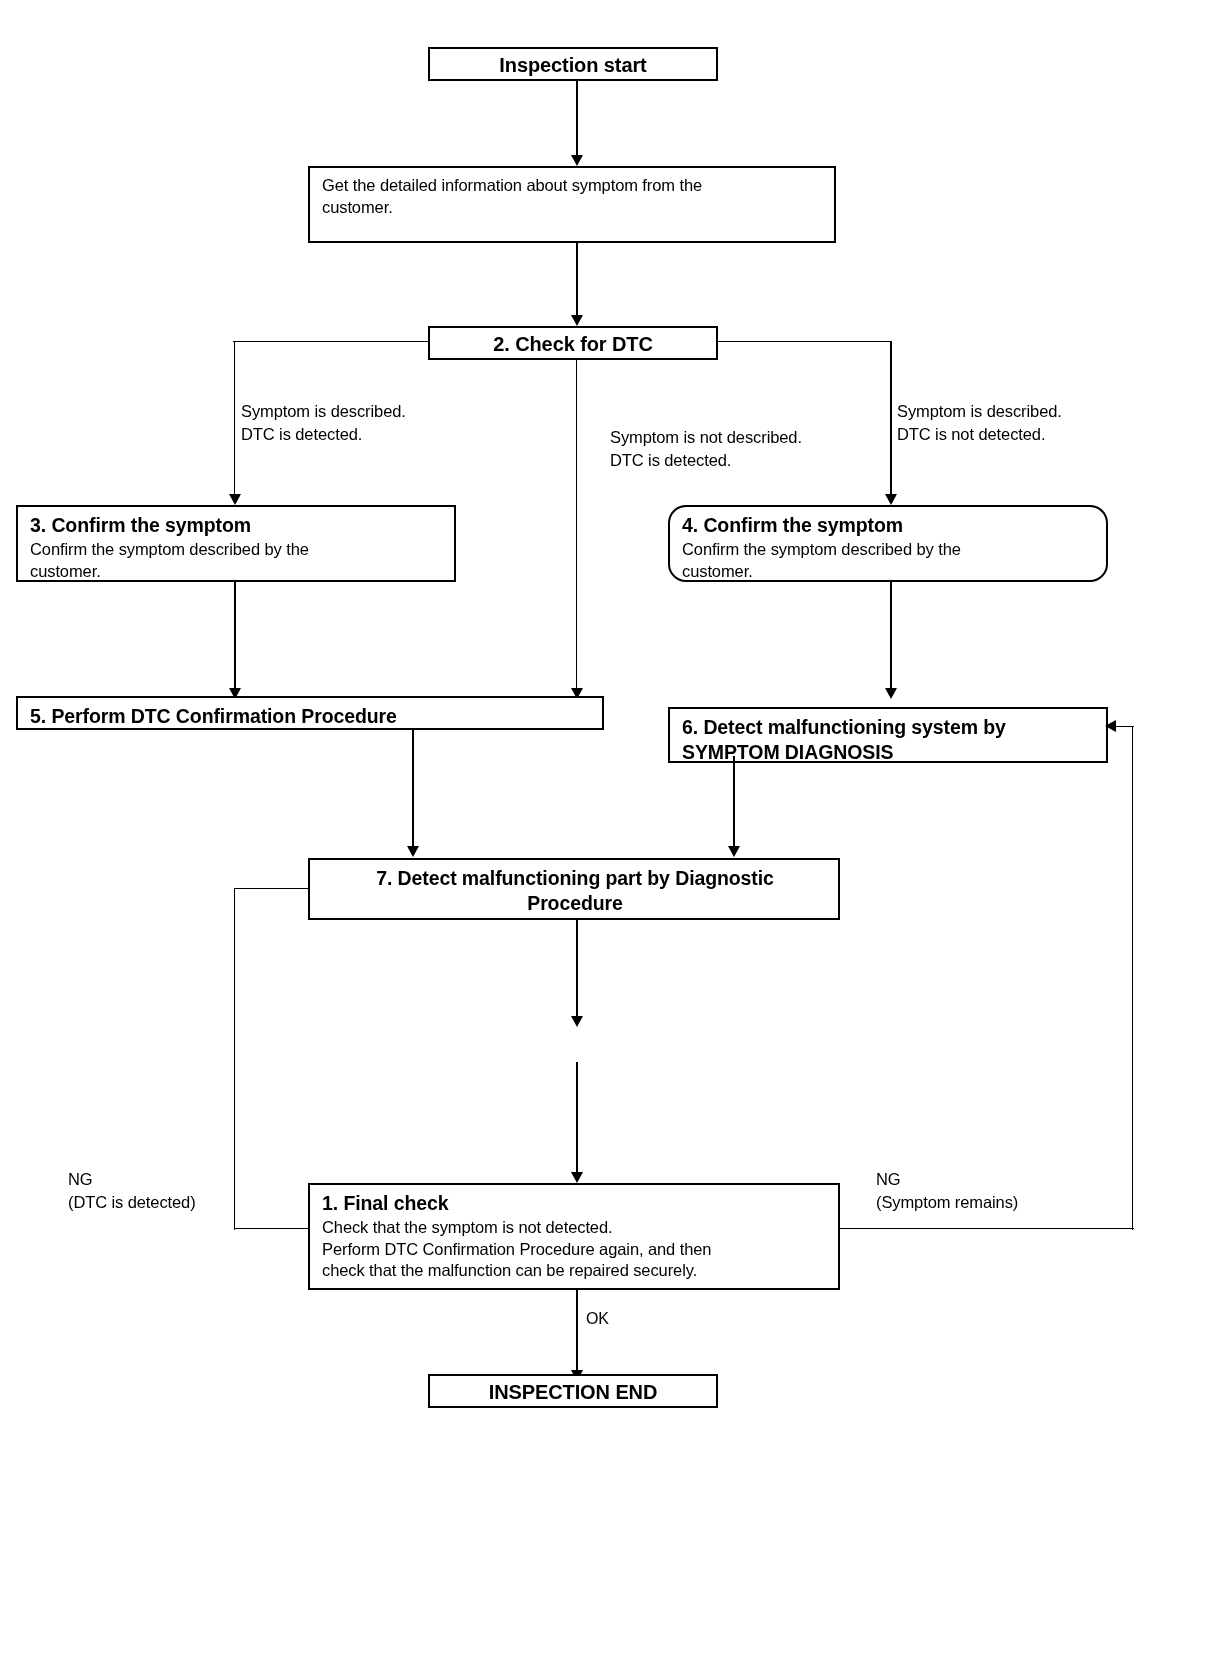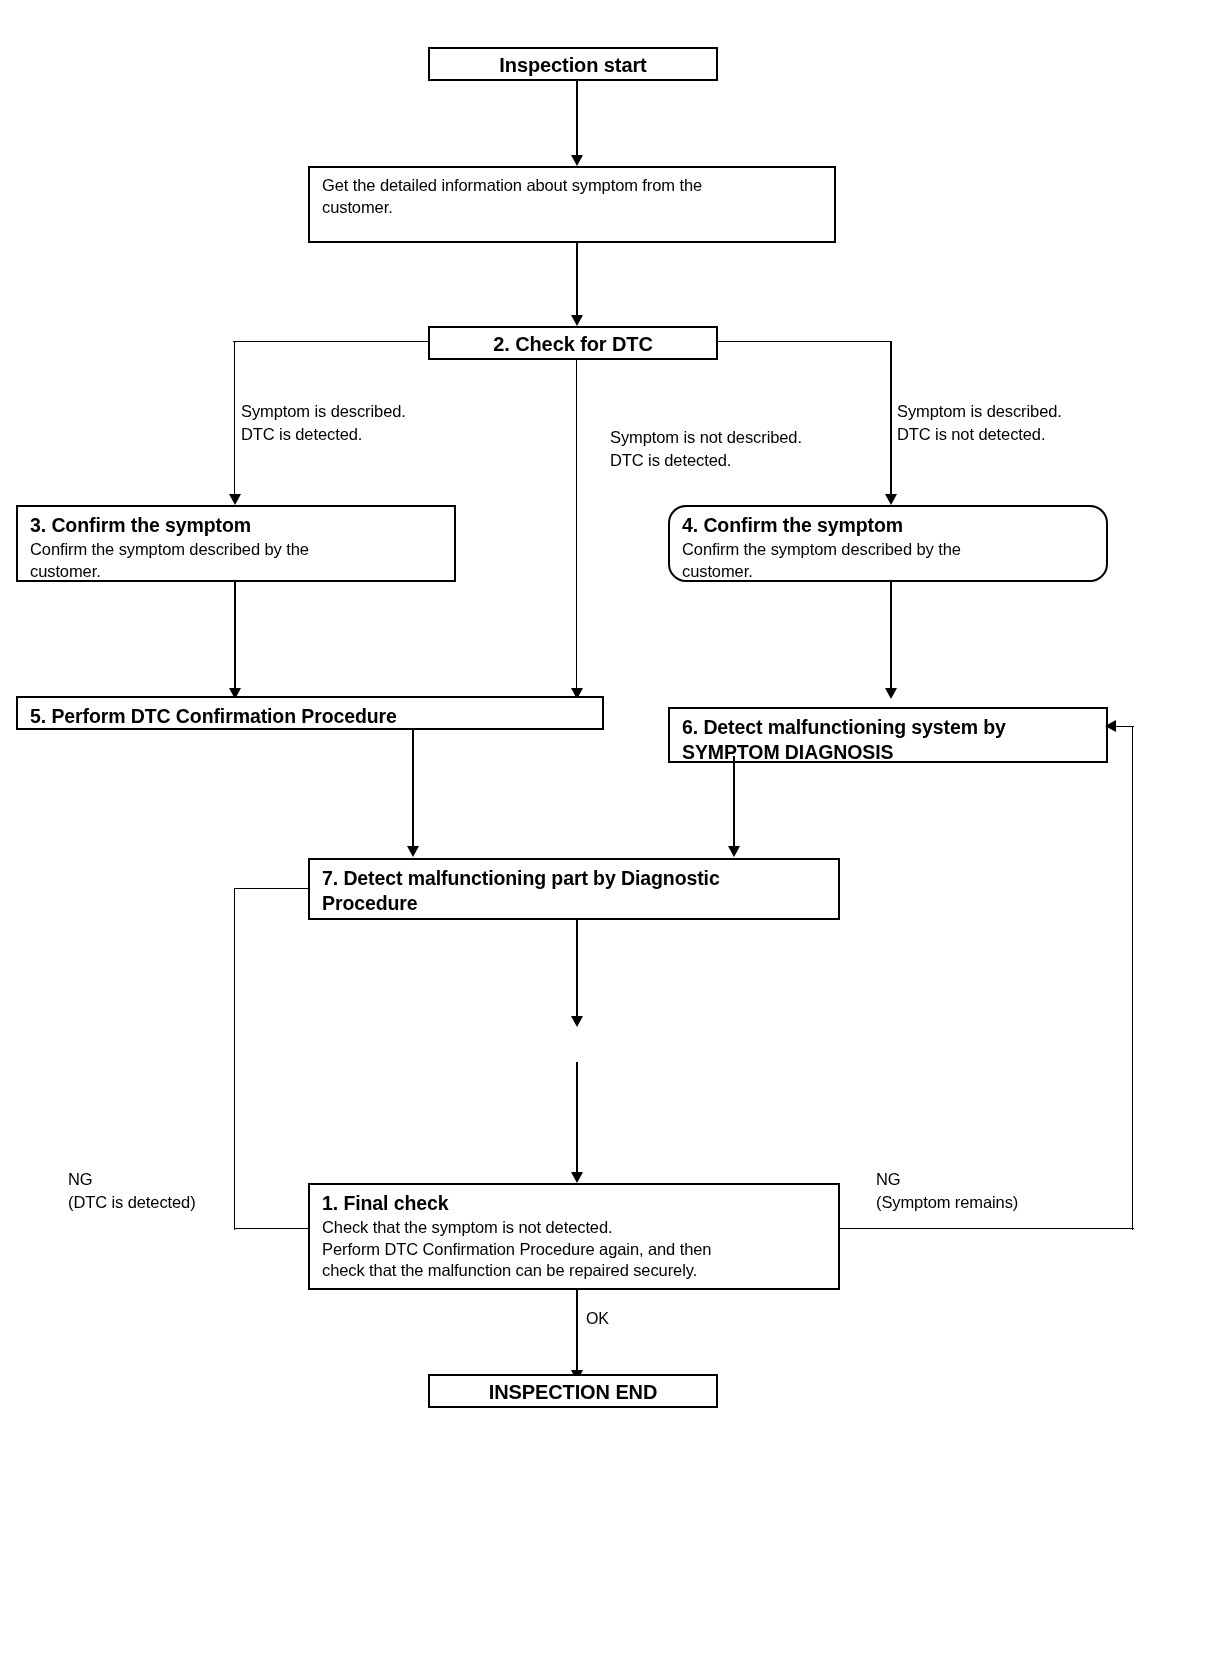--- a/index.html
+++ b/index.html
@@ -156,21 +156,21 @@
     <div class="title">6. Detect malfunctioning system by
     SYMPTOM DIAGNOSIS</div>
   </div>
 
   <div class="vline" style="left:412px; top:730px; height:118px;"></div>
   <div class="arrowdown" style="left:407px; top:846px;"></div>
 
   <div class="vline" style="left:733px; top:756px; height:92px;"></div>
   <div class="arrowdown" style="left:728px; top:846px;"></div>
 
-  <div class="box" style="left:308px; top:858px; width:532px; height:62px;">
+  <div class="box" style="left:308px; top:858px; width:532px; height:62px;text-align:center;">
     <div class="title">7. Detect malfunctioning part by Diagnostic
     Procedure</div>
   </div>
 
   <div class="vline" style="left:576px; top:920px; height:98px;"></div>
   <div class="arrowdown" style="left:571px; top:1016px;"></div>
 
 
   <div class="vline" style="left:576px; top:1062px; height:112px;"></div>
   <div class="arrowdown" style="left:571px; top:1172px;"></div>

